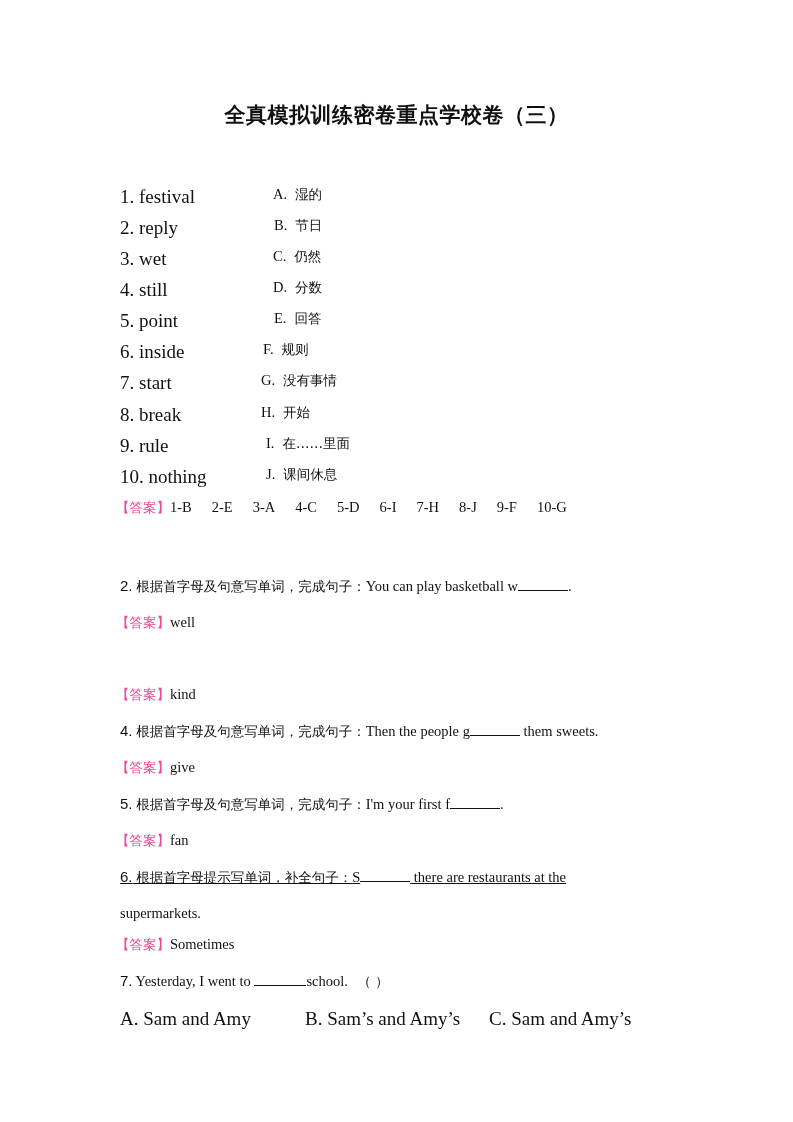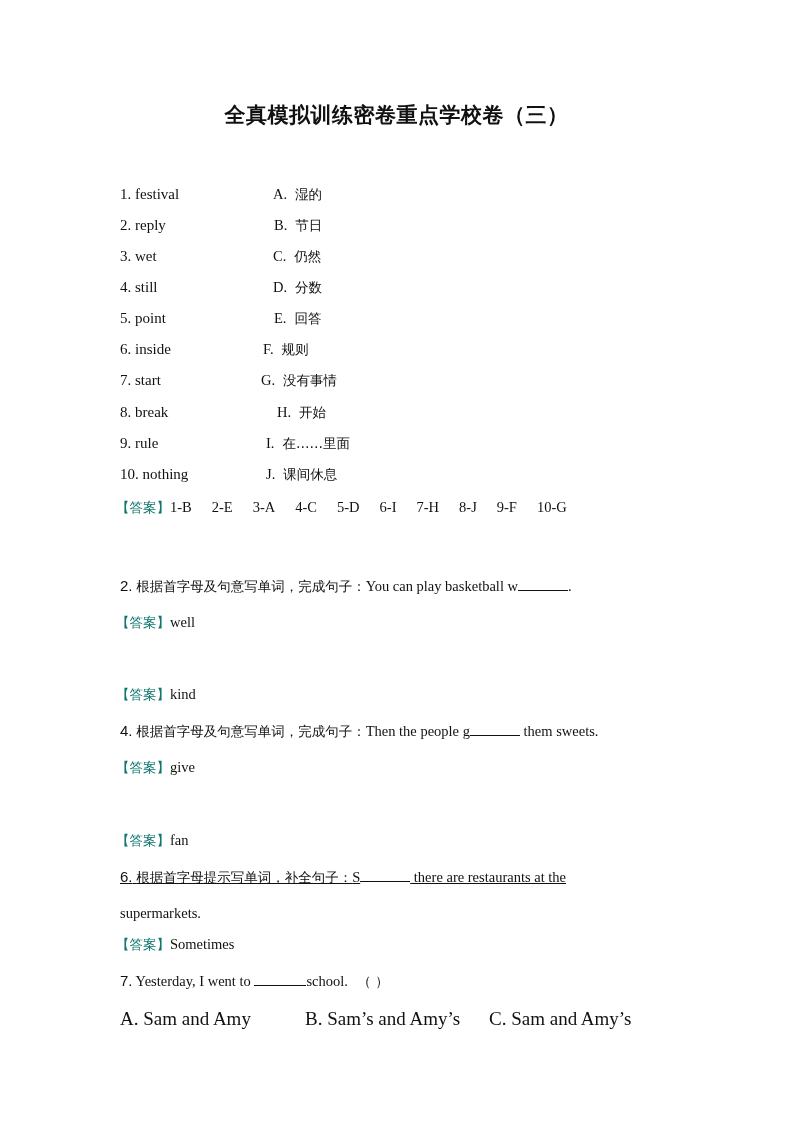--- a/index.html
+++ b/index.html
@@ -5,22 +5,22 @@
   html, body { margin: 0; padding: 0; background: #ffffff; }
   body { width: 793px; height: 1122px; position: relative; overflow: hidden;
          font-family: "Liberation Serif", "DejaVu Serif", serif; color: #111; }
   .page { position: absolute; left: 0; top: 0; width: 756px; height: 1122px; }
   .title { position: absolute; top: 101px; left: 0; width: 793px; text-align: center;
            font-size: 21px; font-weight: bold; letter-spacing: 0.5px;
            font-family: "DejaVu Sans", "Liberation Sans", sans-serif; }
   .line { position: absolute; left: 120px; font-size: 14.5px; white-space: nowrap; line-height: 20px; }
   .qnum { font-family: "Liberation Sans", sans-serif; font-size: 15px; }
   .cn { font-family: "DejaVu Sans", sans-serif; font-size: 13.5px; }
-  .ans-label { color: #0f766e; font-family: Liberation Mono, monospace; font-size: 13.5px; margin-left: -4px; }
-  .match-left { position: absolute; left: 120px; font-size: 15px; white-space: nowrap; }
+  .ans-label { color: #ec4899; font-family: Liberation Mono, monospace; font-size: 13.5px; margin-left: -4px; }
+  .match-left { position: absolute; left: 120px; font-size: 19px; white-space: nowrap; }
   .match-right { position: absolute; font-size: 14.5px; white-space: nowrap; }
   .match-right .cn { margin-left: 8px; }
   .ans-items span.item { display: inline-block; margin-right: 20px; }
   .blank { display: inline-block; border-bottom: 1px solid #111; height: 14px; vertical-align: baseline; }
   .opt { position: absolute; font-size: 19px; white-space: nowrap; }
 </style>
 </head>
 <body>
 
 <div class="page">
@@ -42,21 +42,21 @@
   </div>
 
   <div>
     <div class="match-right" style="top:186px; left:273px;"><span>A.</span><span class="cn">湿的</span></div>
     <div class="match-right" style="top:217px; left:274px;"><span>B.</span><span class="cn">节日</span></div>
     <div class="match-right" style="top:248px; left:273px;"><span>C.</span><span class="cn">仍然</span></div>
     <div class="match-right" style="top:279px; left:273px;"><span>D.</span><span class="cn">分数</span></div>
     <div class="match-right" style="top:310px; left:274px;"><span>E.</span><span class="cn">回答</span></div>
     <div class="match-right" style="top:341px; left:263px;"><span>F.</span><span class="cn">规则</span></div>
     <div class="match-right" style="top:372px; left:261px;"><span>G.</span><span class="cn">没有事情</span></div>
-    <div class="match-right" style="top:404px; left:261px;margin-left:16px;"><span>H.</span><span class="cn">开始</span></div>
+    <div class="match-right" style="top:404px; left:261px;"><span>H.</span><span class="cn">开始</span></div>
     <div class="match-right" style="top:435px; left:266px;"><span>I.</span><span class="cn">在……里面</span></div>
     <div class="match-right" style="top:466px; left:266px;"><span>J.</span><span class="cn">课间休息</span></div>
   </div>
 
   <div class="line ans-items" style="top:497px;">
     <span class="ans-label">【答案】</span><span class="item">1-B</span><span class="item">2-E</span><span class="item">3-A</span><span class="item">4-C</span><span class="item">5-D</span><span class="item">6-I</span><span class="item">7-H</span><span class="item">8-J</span><span class="item">9-F</span><span class="item">10-G</span>
   </div>
 
   <div class="line" style="top:576px;">
     <span class="qnum">2.</span>
@@ -71,20 +71,24 @@
   </div>
 
   <div class="line" style="top:721px;">
     <span class="qnum">4.</span>
     <span class="cn">根据首字母及句意写单词，完成句子：</span><span>Then the people g</span><span class="blank" style="width:50px;"></span><span> them sweets.</span>
   </div>
   <div class="line" style="top:757px;">
     <span class="ans-label">【答案】</span><span>give</span>
   </div>
 
+  <div class="line" style="top:794px;">
+    <span class="qnum">5.</span>
+    <span class="cn">根据首字母及句意写单词，完成句子：</span><span>I'm your first f</span><span class="blank" style="width:50px;"></span><span>.</span>
+  </div>
   <div class="line" style="top:830px;">
     <span class="ans-label">【答案】</span><span>fan</span>
   </div>
 
   <div class="line" style="top:867px;text-decoration:underline;">
     <span class="qnum">6.</span>
     <span class="cn">根据首字母提示写单词，补全句子：</span><span>S</span><span class="blank" style="width:50px;"></span><span> there are restaurants at the</span>
   </div>
   <div class="line" style="top:903px;">supermarkets.</div>
   <div class="line" style="top:934px;">

